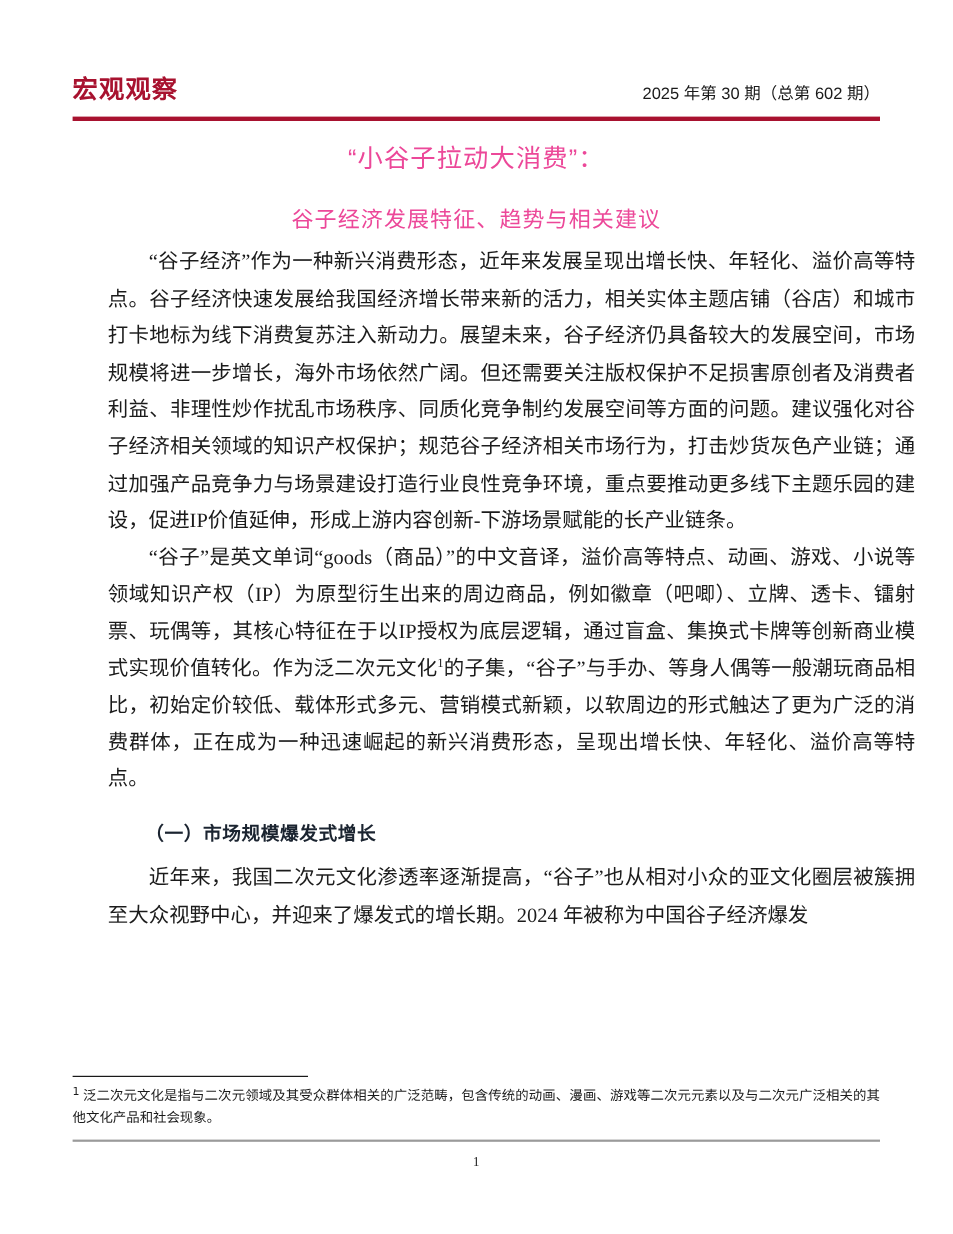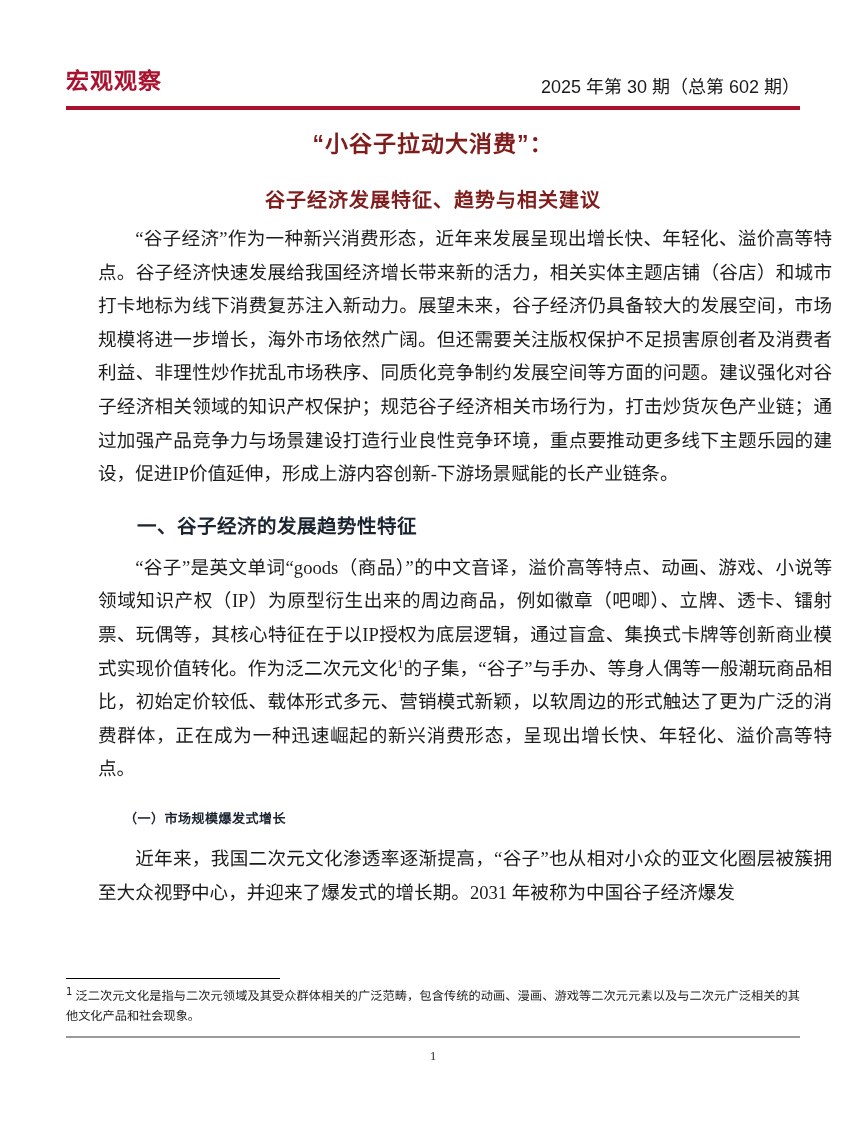--- a/index.html
+++ b/index.html
@@ -38,21 +38,21 @@
     letter-spacing: 1px;
     color: #a8122f;
     line-height: 1;
     white-space: nowrap;
   }
   .masthead-issue {
     position: absolute;
     right: 0;
     top: 10px;
     font-family: "Liberation Sans", "DejaVu Sans", sans-serif;
-    font-size: 18px;
+    font-size: 15px;
     font-weight: normal;
     color: #1a1a1a;
     line-height: 1;
     white-space: nowrap;
   }
   .masthead-rule {
     position: absolute;
     left: 0;
     top: 38px;
     width: 734px;
@@ -63,22 +63,22 @@
   
   .doc-title-block {
     position: absolute;
     left: 66px;
     top: 124px;
     width: 734px;
     text-align: center;
   }
   .doc-title-line {
     font-family: "Liberation Sans", "DejaVu Sans", sans-serif;
-    font-weight: bold;
-    color: #7f1d1d;
+    font-weight: normal;
+    color: #ec4899;
     letter-spacing: 1px;
   }
   .doc-title-line.lead {
     font-size: 23px;
     line-height: 40px;
   }
   .doc-title-line.main {
     font-size: 20px;
     line-height: 40px;
     margin-top: 16px;
@@ -109,21 +109,21 @@
     font-size: 19.5px;
     font-weight: bold;
     line-height: 34px;
     color: #1b2430;
     text-indent: 2em;
     letter-spacing: 0.5px;
   }
   h3.sub-head {
     margin: 16px 0 6px 0;
     font-family: "Liberation Sans", "DejaVu Sans", sans-serif;
-    font-size: 13px;
+    font-size: 17px;
     font-weight: bold;
     line-height: 34px;
     color: #1b2430;
     text-indent: 2em;
     letter-spacing: 0.5px;
   }
   sup.fn-ref {
     font-size: 0.62em;
     vertical-align: super;
     line-height: 0;
@@ -192,27 +192,26 @@
 
   <div class="doc-title-block">
     <div class="doc-title-line lead">“小谷子拉动大消费”：</div>
     <div class="doc-title-line main">谷子经济发展特征、趋势与相关建议</div>
   </div>
 
   <div class="content">
 
     <p class="body-par">“谷子经济”作为一种新兴消费形态，近年来发展呈现出增长快、年轻化、溢价高等特点。谷子经济快速发展给我国经济增长带来新的活力，相关实体主题店铺（谷店）和城市打卡地标为线下消费复苏注入新动力。展望未来，谷子经济仍具备较大的发展空间，市场规模将进一步增长，海外市场依然广阔。但还需要关注版权保护不足损害原创者及消费者利益、非理性炒作扰乱市场秩序、同质化竞争制约发展空间等方面的问题。建议强化对谷子经济相关领域的知识产权保护；规范谷子经济相关市场行为，打击炒货灰色产业链；通过加强产品竞争力与场景建设打造行业良性竞争环境，重点要推动更多线下主题乐园的建设，促进IP价值延伸，形成上游内容创新-下游场景赋能的长产业链条。</p>
 
-    <h2 class="sec-head">一、谷子经济的发展趋势性特征</h2>
 
     <p class="body-par"><span>“谷子”是英文单词“goods（商品）”的中文音译，溢价高等特点、动画、游戏、小说等领域知识产权（IP）为原型衍生出来的周边商品，例如徽章（吧唧）、立牌、透卡、镭射票、玩偶等，其核心特征在于以IP授权为底层逻辑，通过盲盒、集换式卡牌等创新商业模式实现价值转化。作为泛二次元文化</span><sup class="fn-ref">1</sup><span>的子集，“谷子”与手办、等身人偶等一般潮玩商品相比，初始定价较低、载体形式多元、营销模式新颖，以软周边的形式触达了更为广泛的消费群体，正在成为一种迅速崛起的新兴消费形态，呈现出增长快、年轻化、溢价高等特点。</span></p>
 
     <h3 class="sub-head">（一）市场规模爆发式增长</h3>
 
-    <p class="body-par">近年来，我国二次元文化渗透率逐渐提高，“谷子”也从相对小众的亚文化圈层被簇拥至大众视野中心，并迎来了爆发式的增长期。2031 年被称为中国谷子经济爆发</p>
+    <p class="body-par">近年来，我国二次元文化渗透率逐渐提高，“谷子”也从相对小众的亚文化圈层被簇拥至大众视野中心，并迎来了爆发式的增长期。2024 年被称为中国谷子经济爆发</p>
   </div>
 
   <div class="footnote-area">
     <div class="footnote-rule"></div>
     <p class="footnote-text"><span class="fn-num">1</span><span>泛二次元文化是指与二次元领域及其受众群体相关的广泛范畴，包含传统的动画、漫画、游戏等二次元元素以及与二次元广泛相关的其他文化产品和社会现象。</span></p>
   </div>
 
   <div class="footer-rule"></div>
   <div class="page-number">1</div>
 

